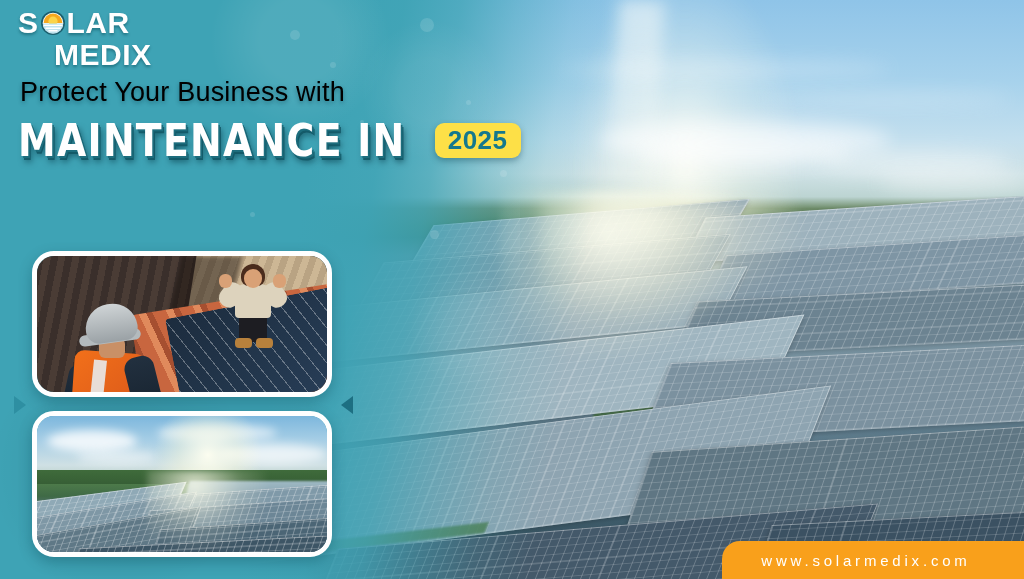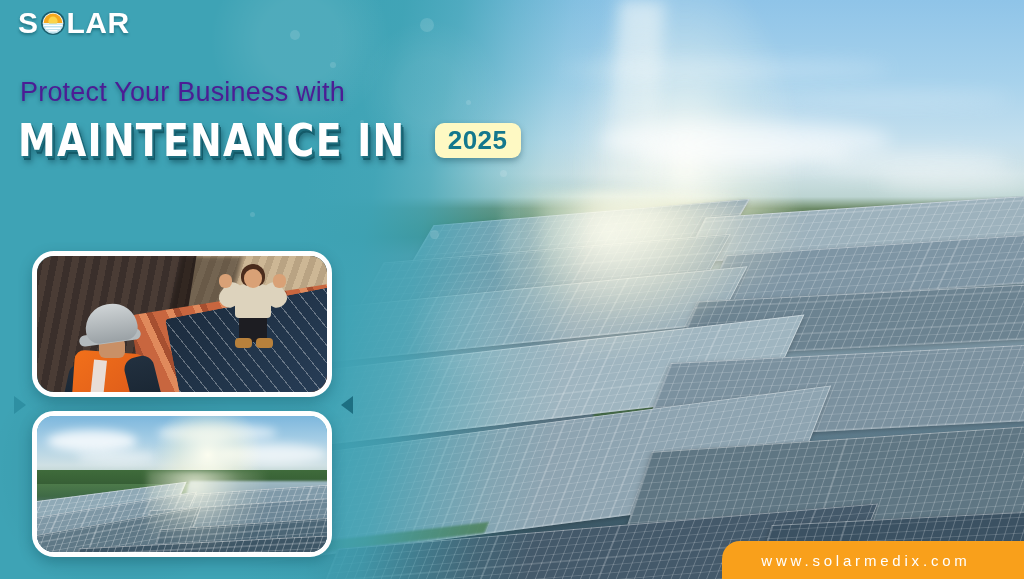--- a/index.html
+++ b/index.html
@@ -137,21 +137,21 @@
     text-shadow:0 2px 3px rgba(0,60,70,.45);
   }
   .sun-mark {
     display:inline-block; width:26px; height:26px; position:relative;
     margin:0 1px; vertical-align:middle;
   }
 
   
   .eyebrow {
     position:absolute; left:20px; top:77px;
-    font-size:27px; font-weight:300; color:#4c1d95;
+    font-size:27px; font-weight:300; color:#000000;
     letter-spacing:.2px;
     text-shadow:0 2px 4px rgba(0,55,70,.45);
   }
   .headline {
     position:absolute; left:18px; top:118px;
     display:flex; flex-direction:column; gap:2px;
   }
   .hl-row { display:flex; align-items:center; gap:12px; }
   .hl-text {
     font-family:"DejaVu Sans", sans-serif;
@@ -161,21 +161,21 @@
     line-height:1.04;
     transform:scaleX(.86);
     transform-origin:left center;
     text-shadow:
        2px 2px 0 #1d6d7d,
        3px 4px 0 rgba(16,86,100,.85),
        4px 6px 7px rgba(0,45,58,.55);
     white-space:nowrap;
   }
   .year-badge {
-    background:#fef9c3;
+    background:#fde047;
     color:#14788d;
     font-size:26px; font-weight:bold;
     padding:4px 13px 5px;
     border-radius:9px;
     letter-spacing:.5px;
     line-height:1;
     box-shadow:0 3px 6px rgba(0,50,62,.35);
     margin-left:-46px;
   }
 
@@ -426,20 +426,21 @@
           <circle cx="13" cy="13" r="12" fill="#1b5f6d"></circle>
           <circle cx="13" cy="13" r="10.3" fill="#ffffff"></circle>
           <path d="M13 3.6a9.4 9.4 0 0 1 9.4 9.4H3.6A9.4 9.4 0 0 1 13 3.6z" fill="#f4a81f"></path>
           <circle cx="13" cy="11.2" r="4.6" fill="#fbd449"></circle>
           <path d="M2.8 13.6h20.4a10.2 10.2 0 0 1-20.4 0z" fill="#bfe3ee"></path>
           <path d="M4.2 15.4h17.6M6 18.2h14M9 20.8h8" stroke="#ffffff" stroke-width="1.4" fill="none" stroke-linecap="round"></path>
         </svg>
       </span>
       <span>LAR</span>
     </div>
+    <div class="logo-row2">MEDIX</div>
   </div>
 
   <div class="eyebrow">Protect Your Business with</div>
 
   <div class="headline">
     <div class="hl-row">
       <span class="hl-text">MAINTENANCE IN</span>
       <span class="year-badge">2025</span>
     </div>
   </div>

